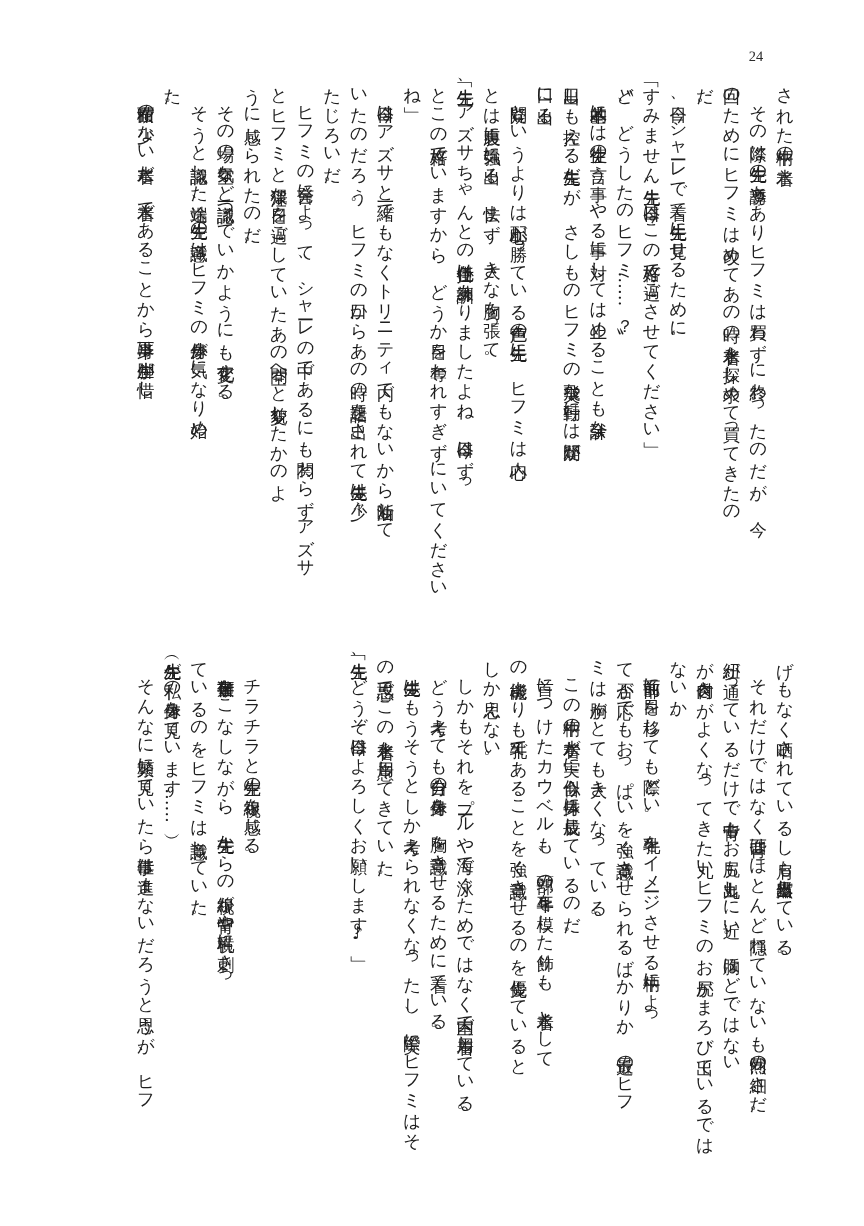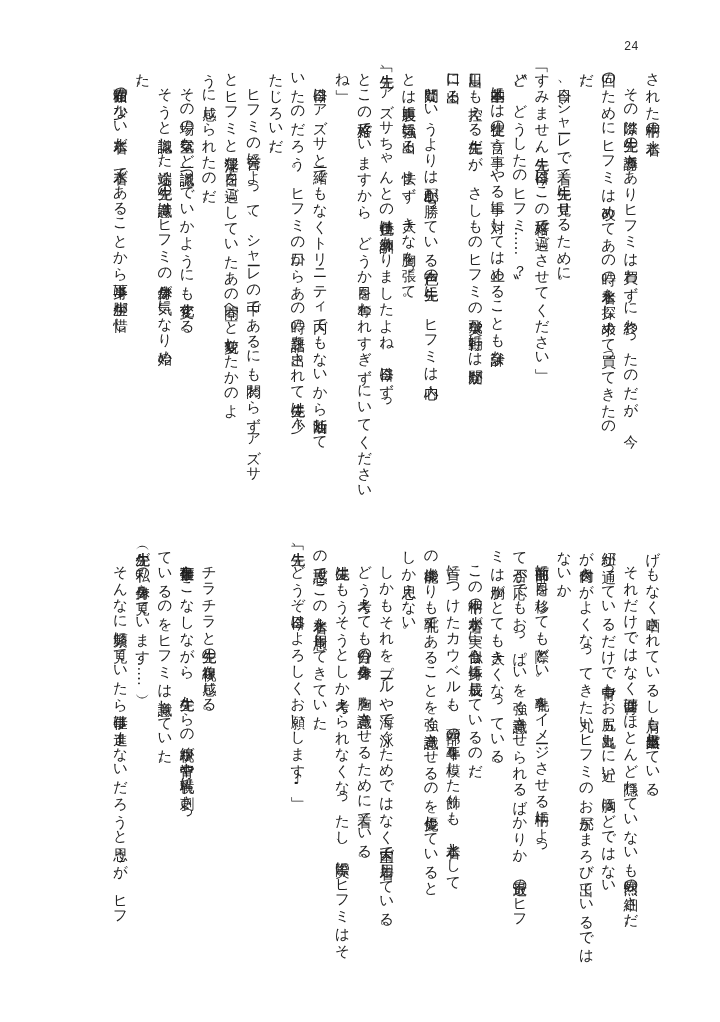--- a/index.html
+++ b/index.html
@@ -12,21 +12,21 @@
       height: 1022px;
       position: relative;
       overflow: hidden;
       font-family: "DejaVu Serif", serif;
       color: #1e1e1e;
     }
     .page-number {
       position: absolute;
       left: 624px;
       top: 40px;
-      font-family: Liberation Mono, monospace;
+      font-family: Liberation Serif, serif;
       font-size: 12px;
       line-height: 14px;
       color: #2a2a2a;
     }
     .block {
       position: absolute;
       right: 56px;
       writing-mode: vertical-rl;
       font-family: "DejaVu Serif", serif;
       font-size: 14.5px;

